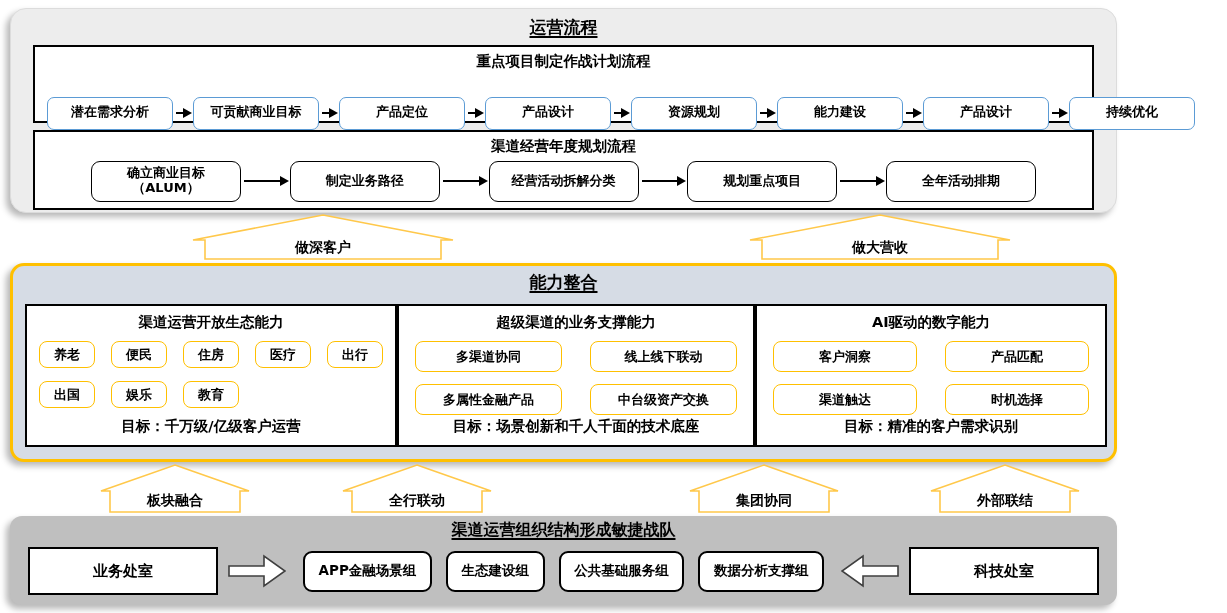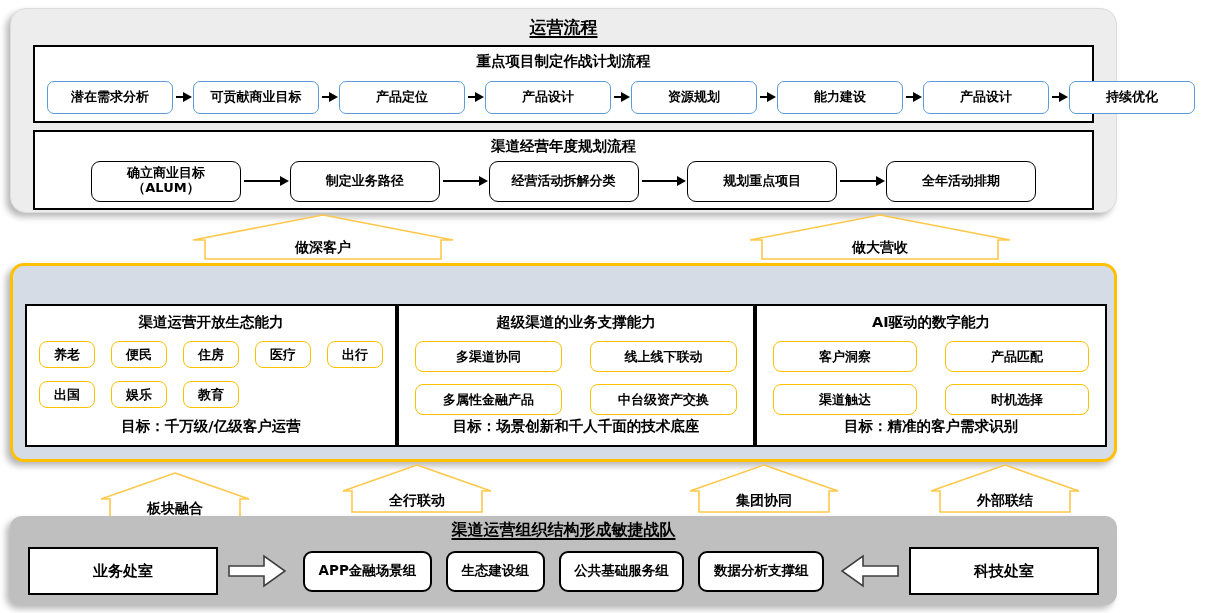--- a/index.html
+++ b/index.html
@@ -13,21 +13,21 @@
   
   .sec-ops { top:8px; height:205px; background:#EDEDED; border:1px solid #DCDCDC; }
   .sec-ops .sec-title { top:7px; }
 
   .flow-panel { position:absolute; left:22px; right:22px; background:#fff; border:2px solid #000; }
   .flow-panel .panel-title { text-align:center; font-size:14.5px; margin-top:5px; }
   .panel1 { top:36px; height:78px; }
   .panel2 { top:121px; height:80px; }
 
   .flow-row { position:absolute; left:0; right:0; display:flex; align-items:center; }
-  .panel1 .flow-row { top:33px; height:34px; padding:0 12px; }
+  .panel1 .flow-row { top:49px; height:34px; padding:0 12px;font-family:Liberation Mono, monospace; }
   .panel2 .flow-row { top:28px; height:42px; padding:0 56px; }
 
   .fbox { background:#fff; display:flex; align-items:center; justify-content:center;
           text-align:center; font-size:13px; white-space:pre-line; line-height:1.15; flex:0 0 auto; }
   .fbox-blue { width:126px; height:33px; border:1.5px solid #5B9BD5; border-radius:7px; }
   .fbox-black { width:150px; height:41px; border:1.5px solid #000; border-radius:9px; }
 
   .conn { flex:1 1 auto; height:2px; background:#000; position:relative; margin:0 3px; min-width:14px; }
   .conn::after { content:''; position:absolute; right:-2px; top:-4px; width:0; height:0;
                  border-left:9px solid #000; border-top:5px solid transparent; border-bottom:5px solid transparent; }
@@ -115,20 +115,21 @@
   <div class="pent-label">做深客户</div>
 </div>
 <div class="pent" style="left:749px;top:214px;width:262px;height:46px;">
   <svg viewBox="0 0 262 46" width="262" height="46">
     <polygon points="131,1 261,26 249,26 249,45 13,45 13,26 1,26" fill="#fff" stroke="#FFC84A" stroke-width="1.6"></polygon>
   </svg>
   <div class="pent-label">做大营收</div>
 </div>
 
 <div class="sec sec-cap">
+  <div class="sec-title">能力整合</div>
   <div class="cards">
 
     <div class="card card-eco">
       <div class="card-title">渠道运营开放生态能力</div>
       <div class="pill-grid grid-4">
         <div class="pill">养老</div>
         <div class="pill">便民</div>
         <div class="pill">住房</div>
         <div class="pill">医疗</div>
         <div class="pill">出行</div>
@@ -157,21 +158,21 @@
         <div class="pill">产品匹配</div>
         <div class="pill">渠道触达</div>
         <div class="pill">时机选择</div>
       </div>
       <div class="card-goal">目标：精准的客户需求识别</div>
     </div>
 
   </div>
 </div>
 
-<div class="pent" style="left:100px;top:464px;width:150px;height:49px;margin-top:8px;">
+<div class="pent" style="left:100px;top:464px;width:150px;height:49px;">
   <svg viewBox="0 0 150 49" width="150" height="49">
     <polygon points="75,1 149,27 140,27 140,48 10,48 10,27 1,27" fill="#fff" stroke="#FFC84A" stroke-width="1.6"></polygon>
   </svg>
   <div class="pent-label">板块融合</div>
 </div>
 <div class="pent" style="left:342px;top:464px;width:150px;height:49px;">
   <svg viewBox="0 0 150 49" width="150" height="49">
     <polygon points="75,1 149,27 140,27 140,48 10,48 10,27 1,27" fill="#fff" stroke="#FFC84A" stroke-width="1.6"></polygon>
   </svg>
   <div class="pent-label">全行联动</div>

